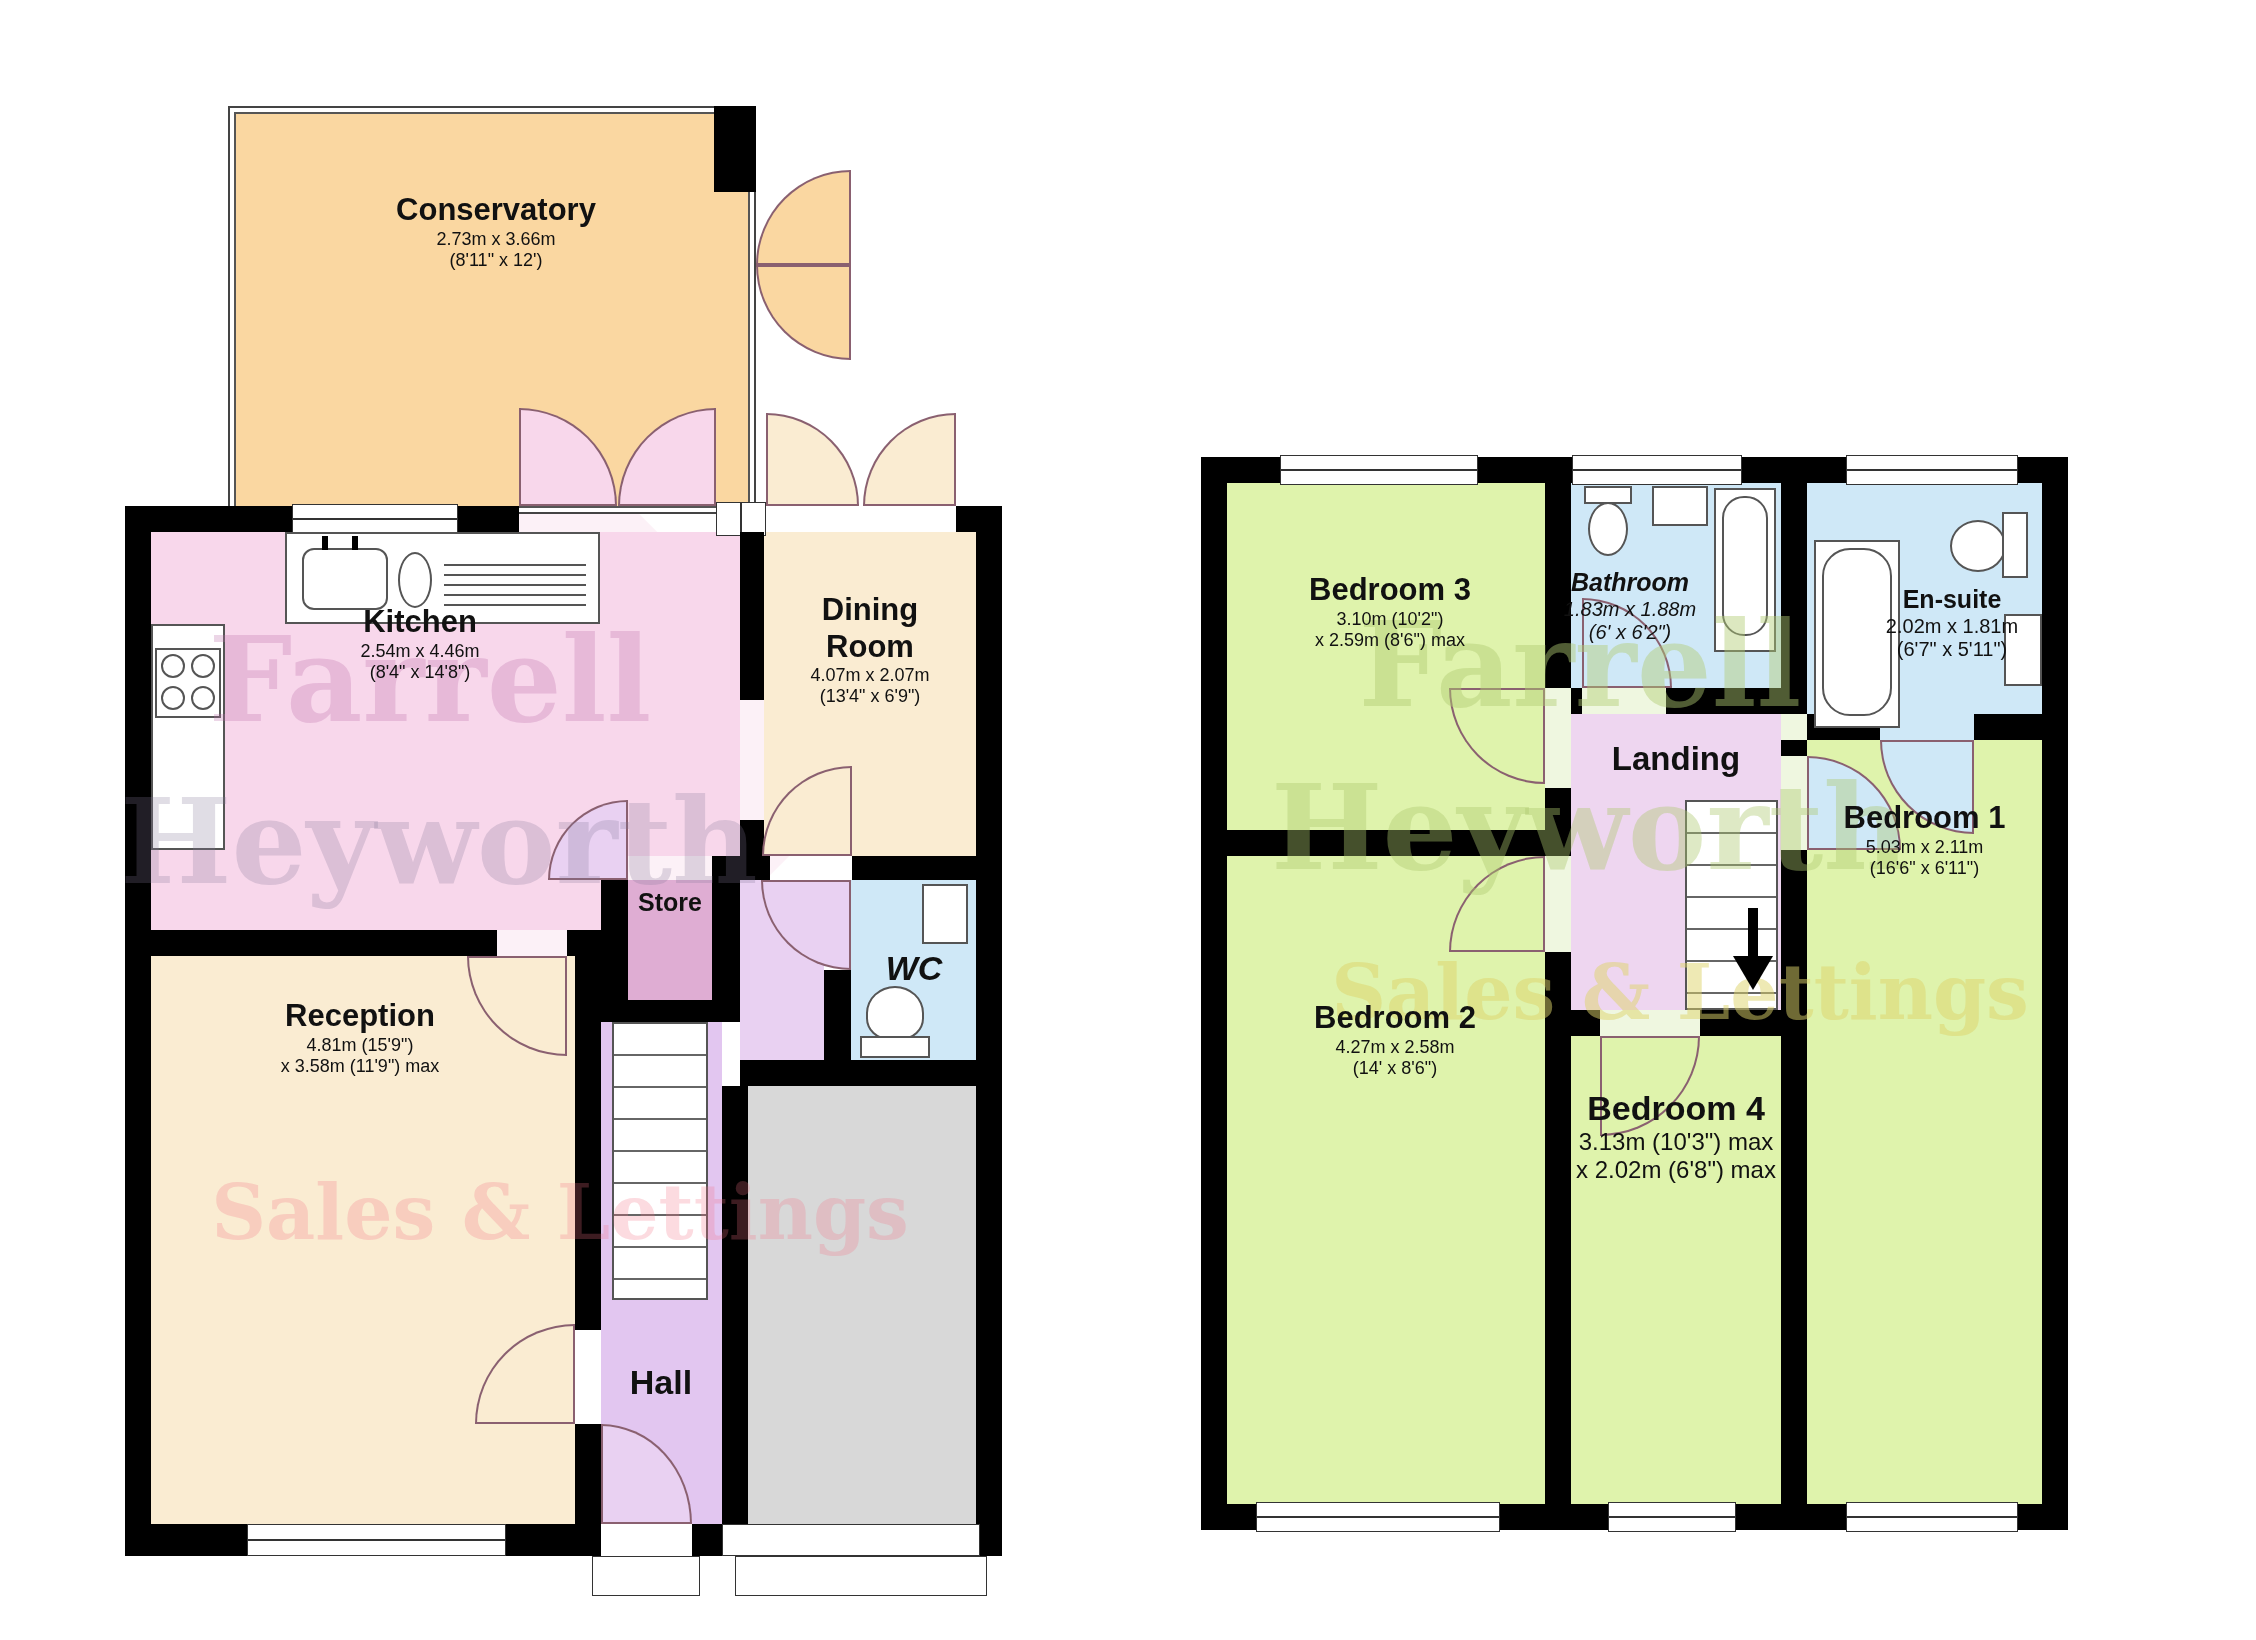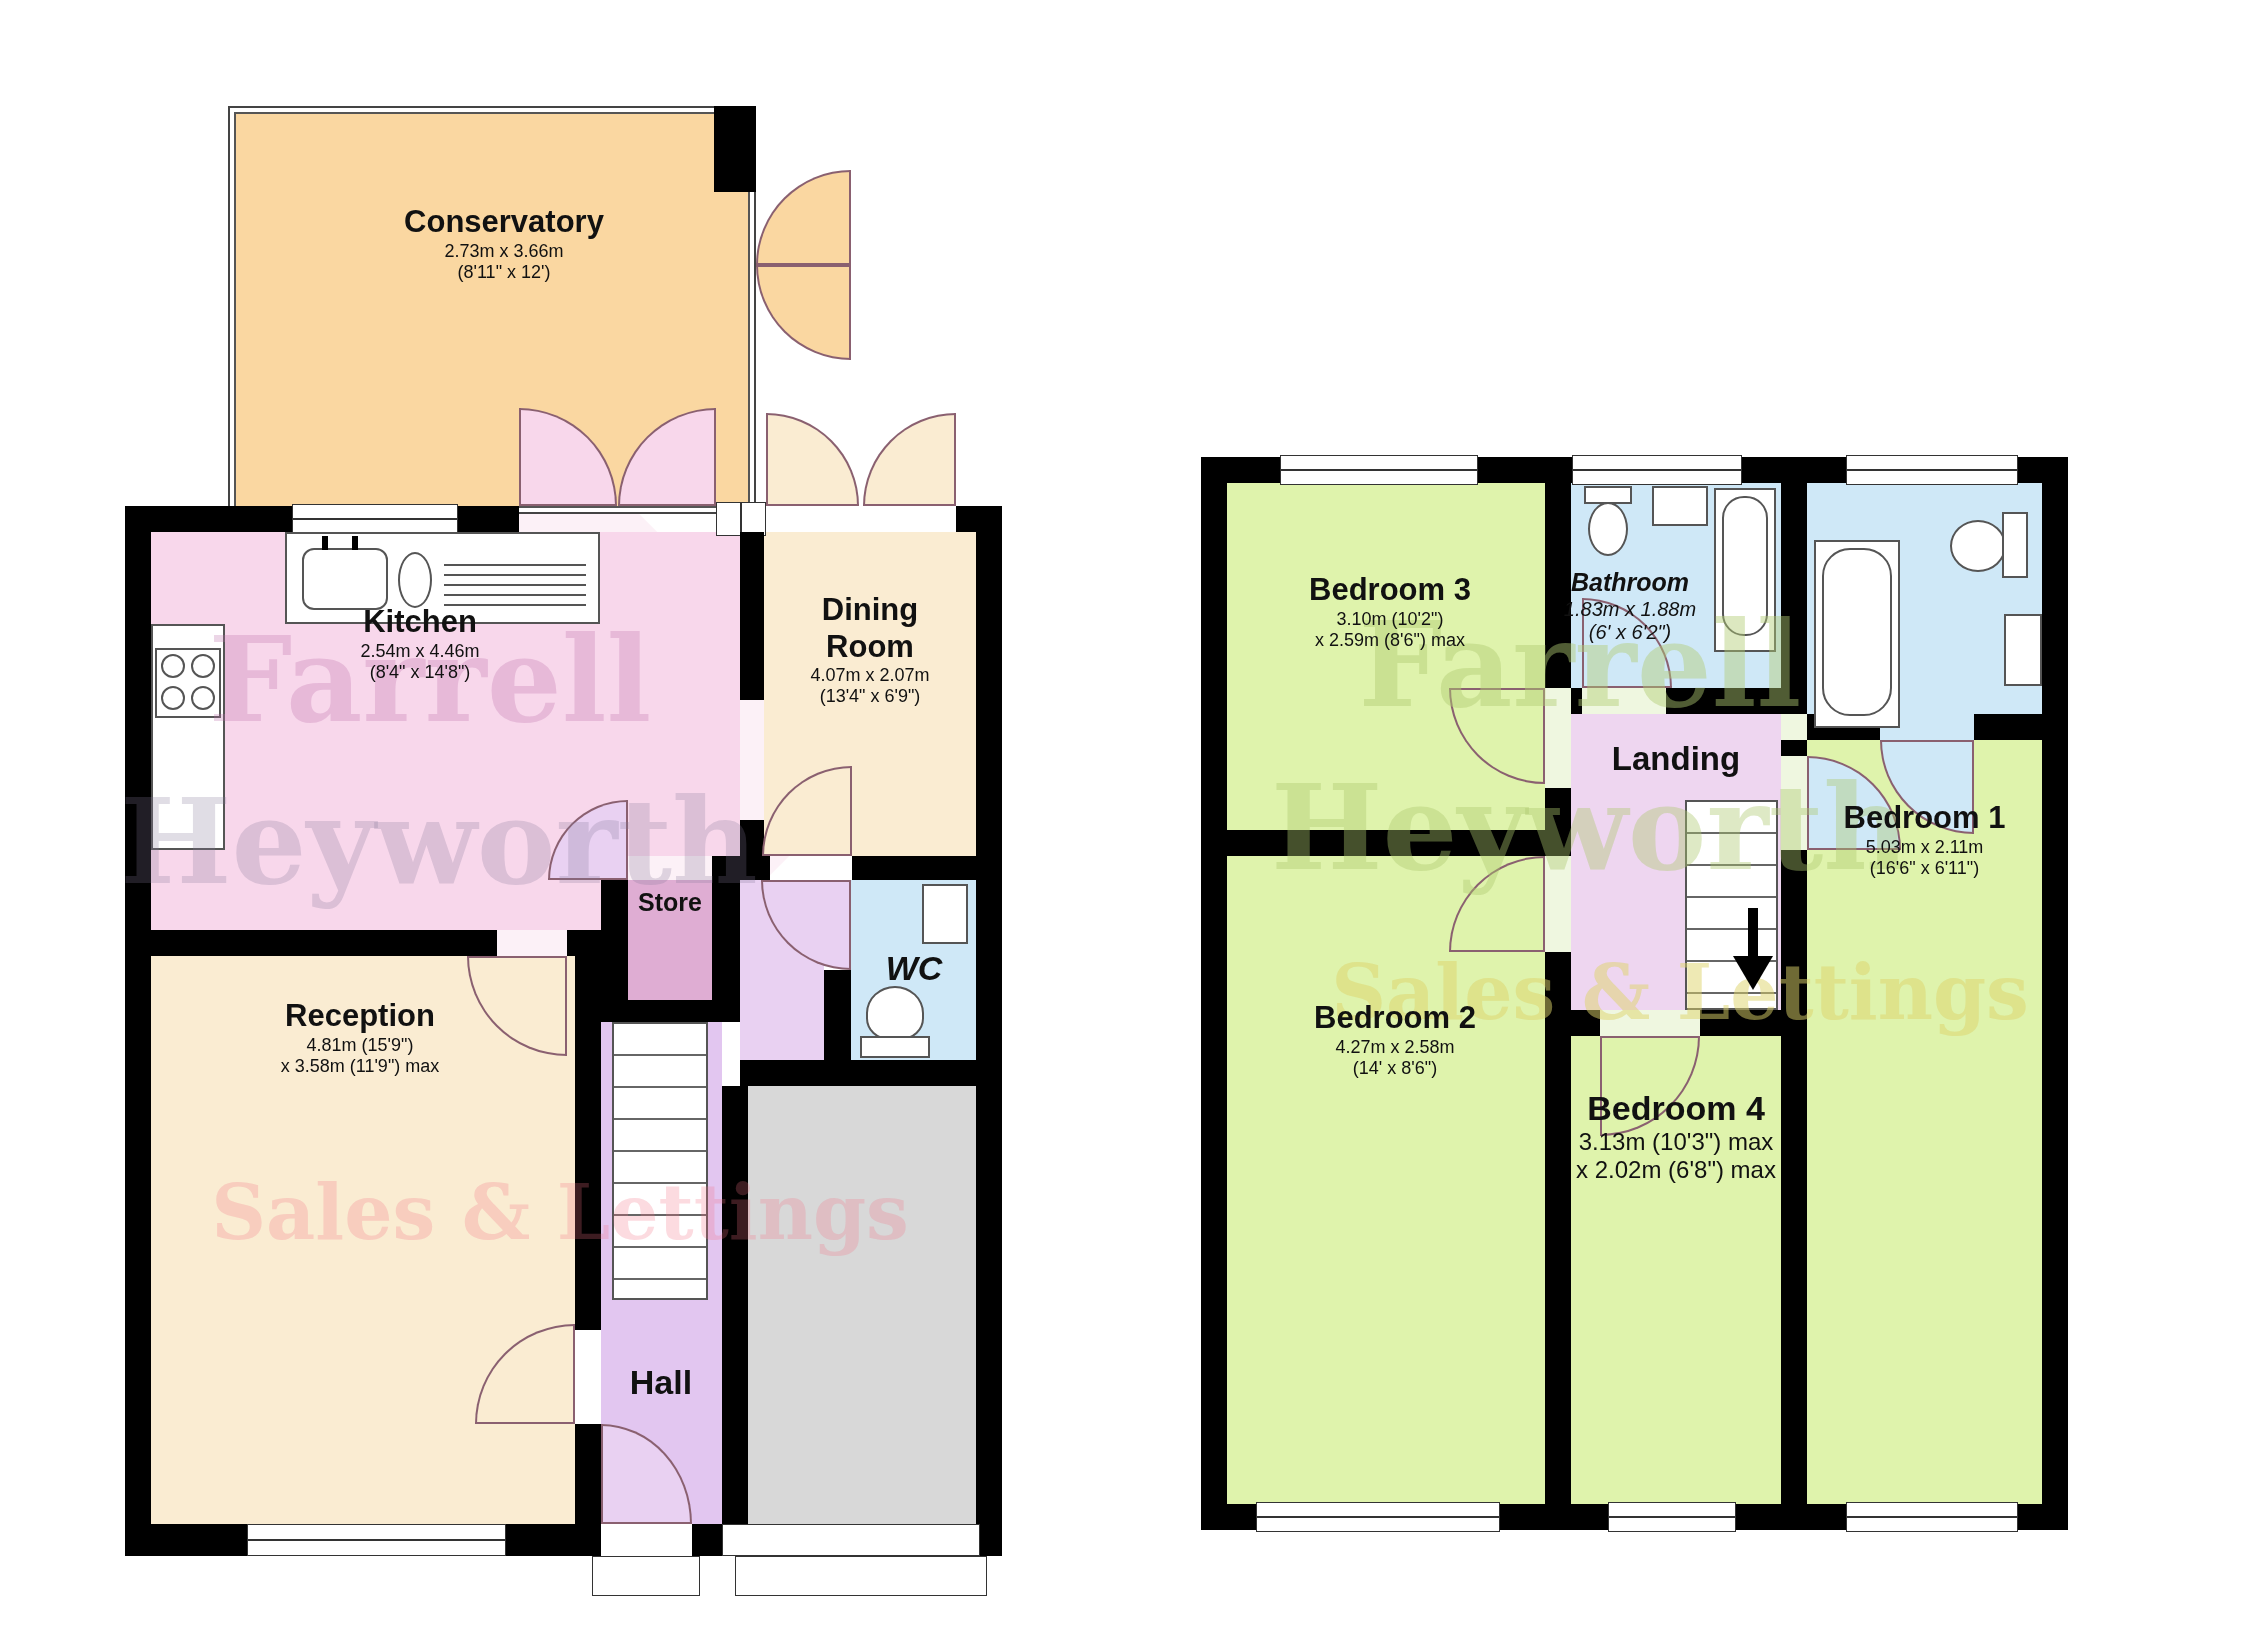--- a/index.html
+++ b/index.html
@@ -117,21 +117,21 @@
     <span class="burner" style="left:4px;top:4px;"></span>
     <span class="burner" style="left:34px;top:4px;"></span>
     <span class="burner" style="left:4px;top:36px;"></span>
     <span class="burner" style="left:34px;top:36px;"></span>
   </div>
 
   <div class="fx" style="left:922px;top:884px;width:46px;height:60px;"></div>
   <div class="fx" style="left:866px;top:986px;width:58px;height:54px;border-radius:50% 50% 40% 40%;"></div>
   <div class="fx" style="left:860px;top:1036px;width:70px;height:22px;"></div>
 
-  <div class="lbl" style="left:264px;top:192px;width:480px;margin-top:12px;">
+  <div class="lbl" style="left:256px;top:192px;width:480px;">
     <span class="nm">Conservatory</span>
     <span class="dm">2.73m x 3.66m</span>
     <span class="dm">(8'11" x 12')</span>
   </div>
   <div class="lbl" style="left:230px;top:604px;width:380px;">
     <span class="nm">Kitchen</span>
     <span class="dm">2.54m x 4.46m</span>
     <span class="dm">(8'4" x 14'8")</span>
   </div>
   <div class="lbl" style="left:795px;top:592px;width:150px;">
@@ -225,20 +225,25 @@
   <div class="lbl" style="left:1240px;top:572px;width:300px;">
     <span class="nm">Bedroom 3</span>
     <span class="dm">3.10m (10'2")</span>
     <span class="dm">x 2.59m (8'6") max</span>
   </div>
   <div class="lbl small" style="left:1535px;top:568px;width:190px;font-style:italic;">
     <span class="nm">Bathroom</span>
     <span class="dm">1.83m x 1.88m</span>
     <span class="dm">(6' x 6'2")</span>
   </div>
+  <div class="lbl small" style="left:1852px;top:585px;width:200px;">
+    <span class="nm">En-suite</span>
+    <span class="dm">2.02m x 1.81m</span>
+    <span class="dm">(6'7" x 5'11")</span>
+  </div>
   <div class="lbl" style="left:1807px;top:800px;width:235px;">
     <span class="nm">Bedroom 1</span>
     <span class="dm">5.03m x 2.11m</span>
     <span class="dm">(16'6" x 6'11")</span>
   </div>
   <div class="lbl" style="left:1571px;top:740px;width:210px;">
     <span class="nm" style="font-size:33px;">Landing</span>
   </div>
   <div class="lbl" style="left:1240px;top:1000px;width:310px;">
     <span class="nm">Bedroom 2</span>

